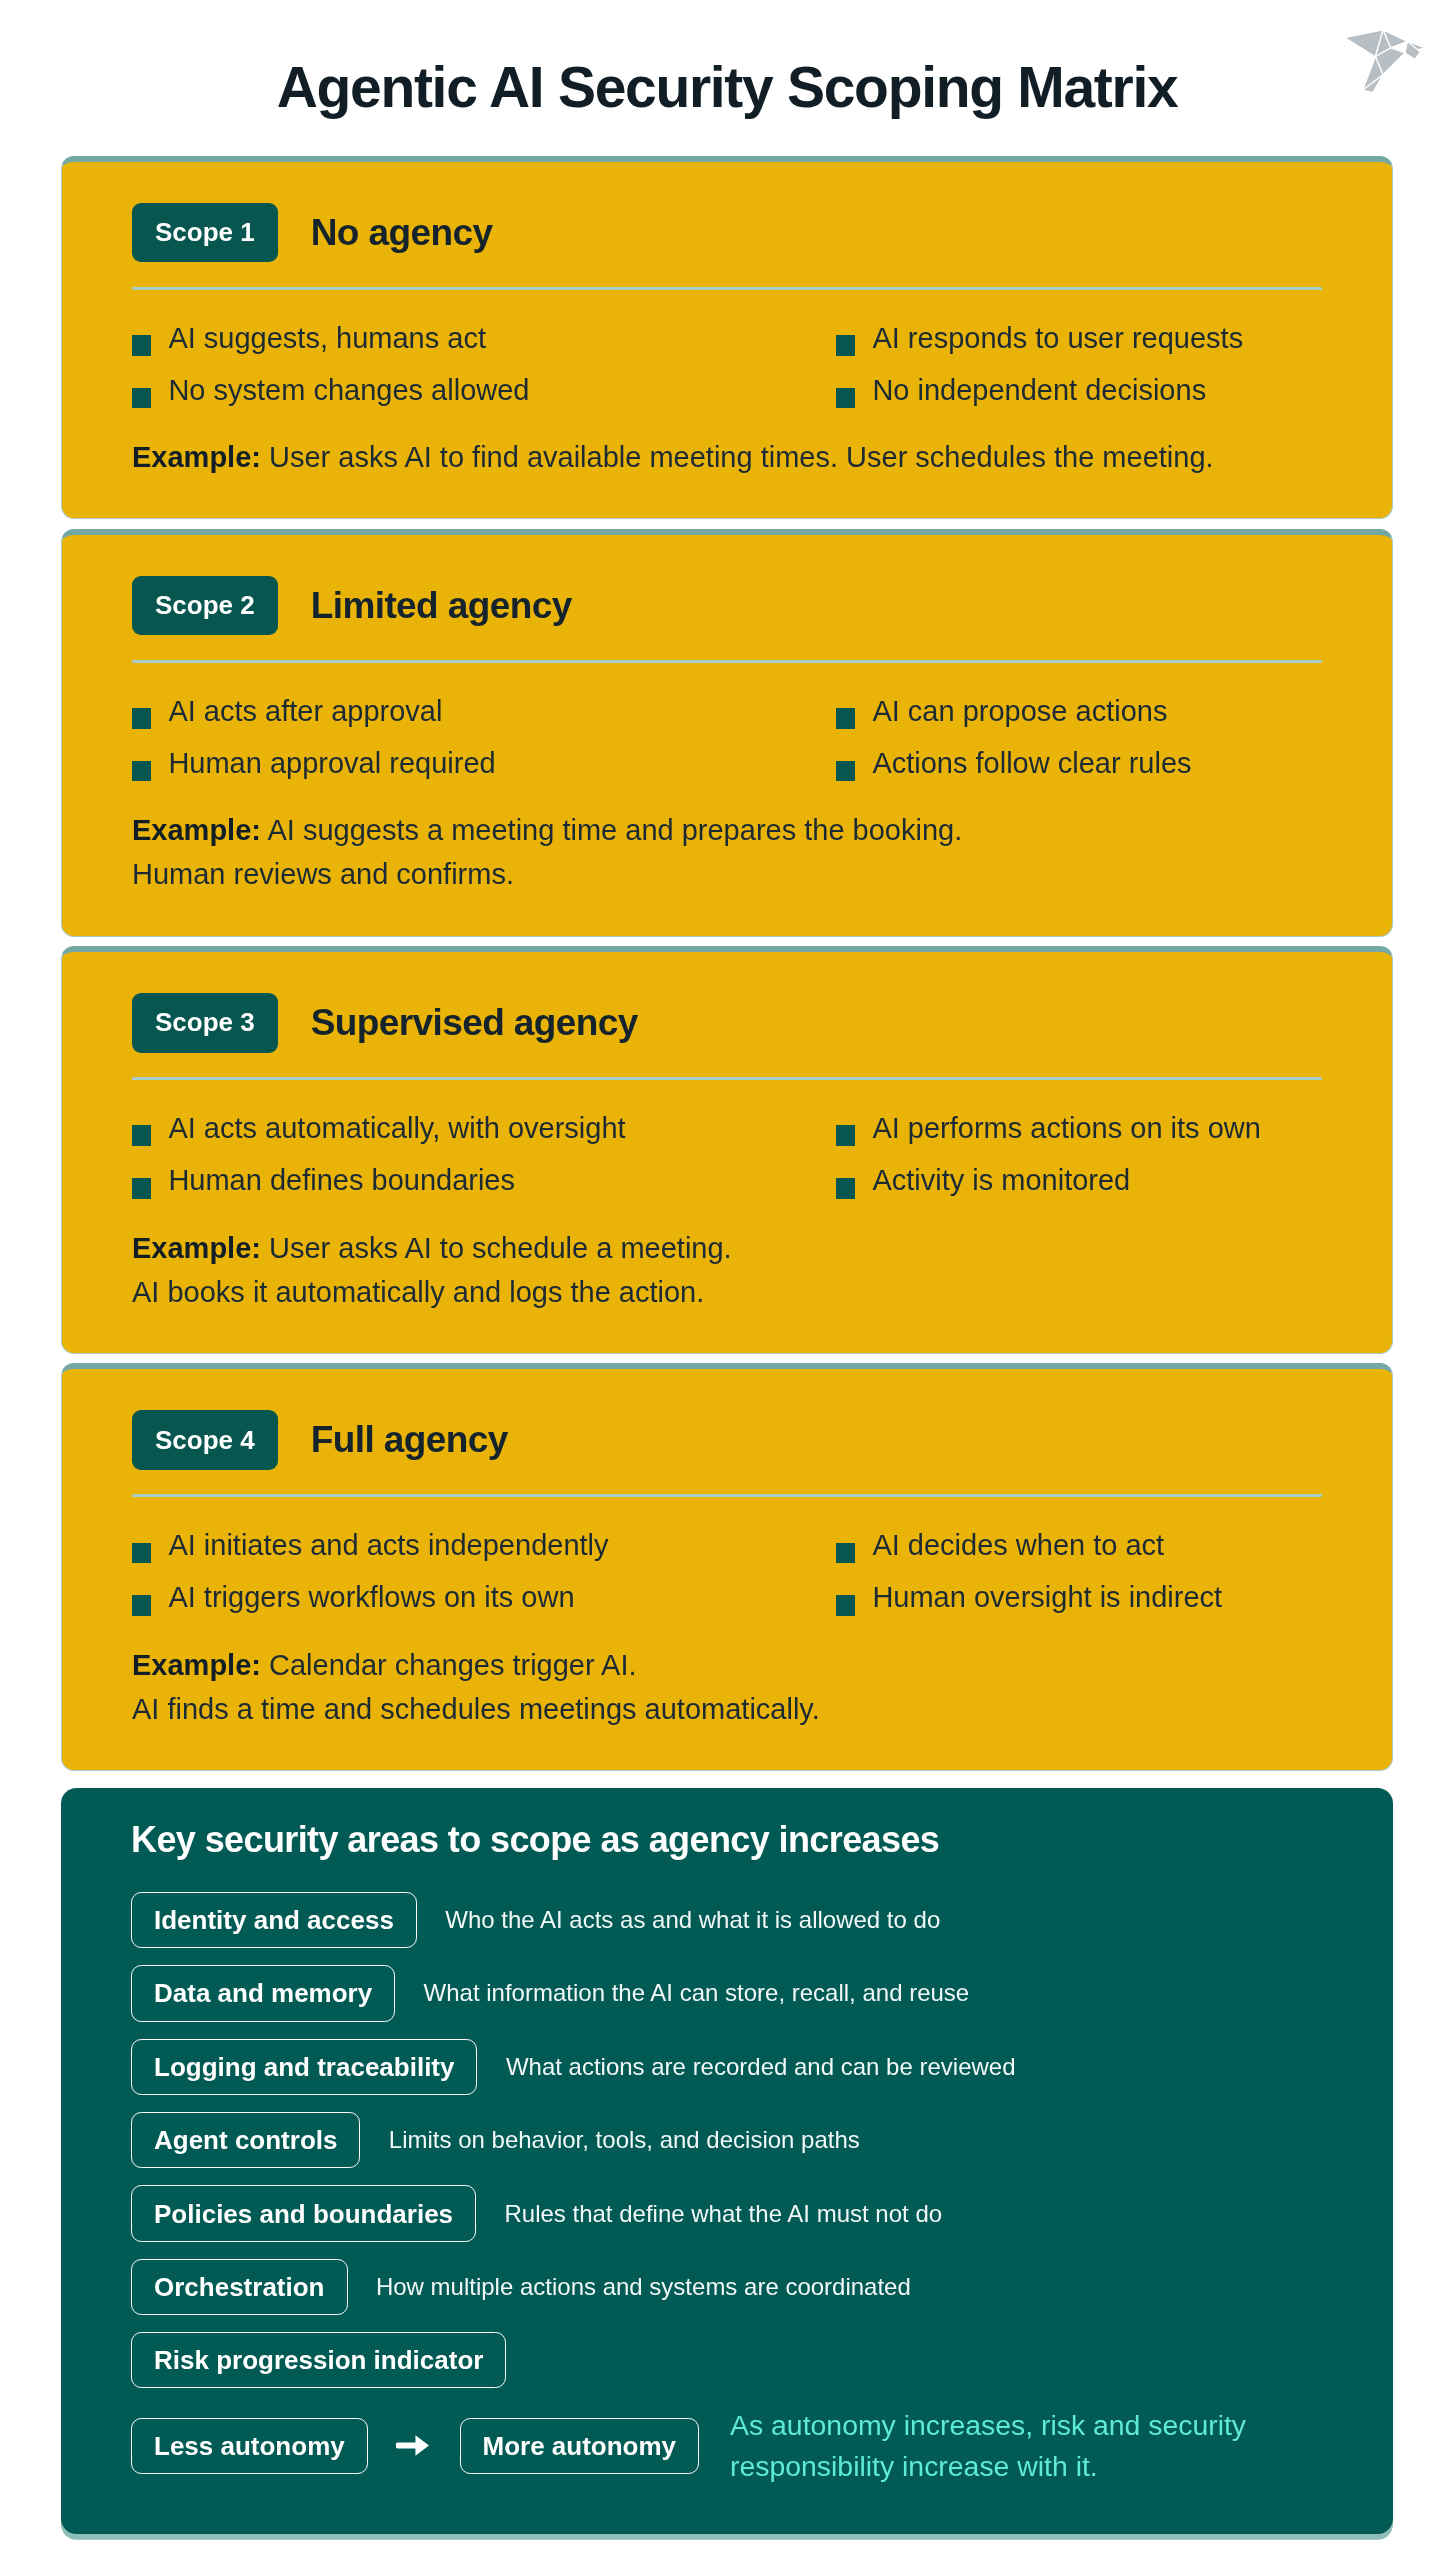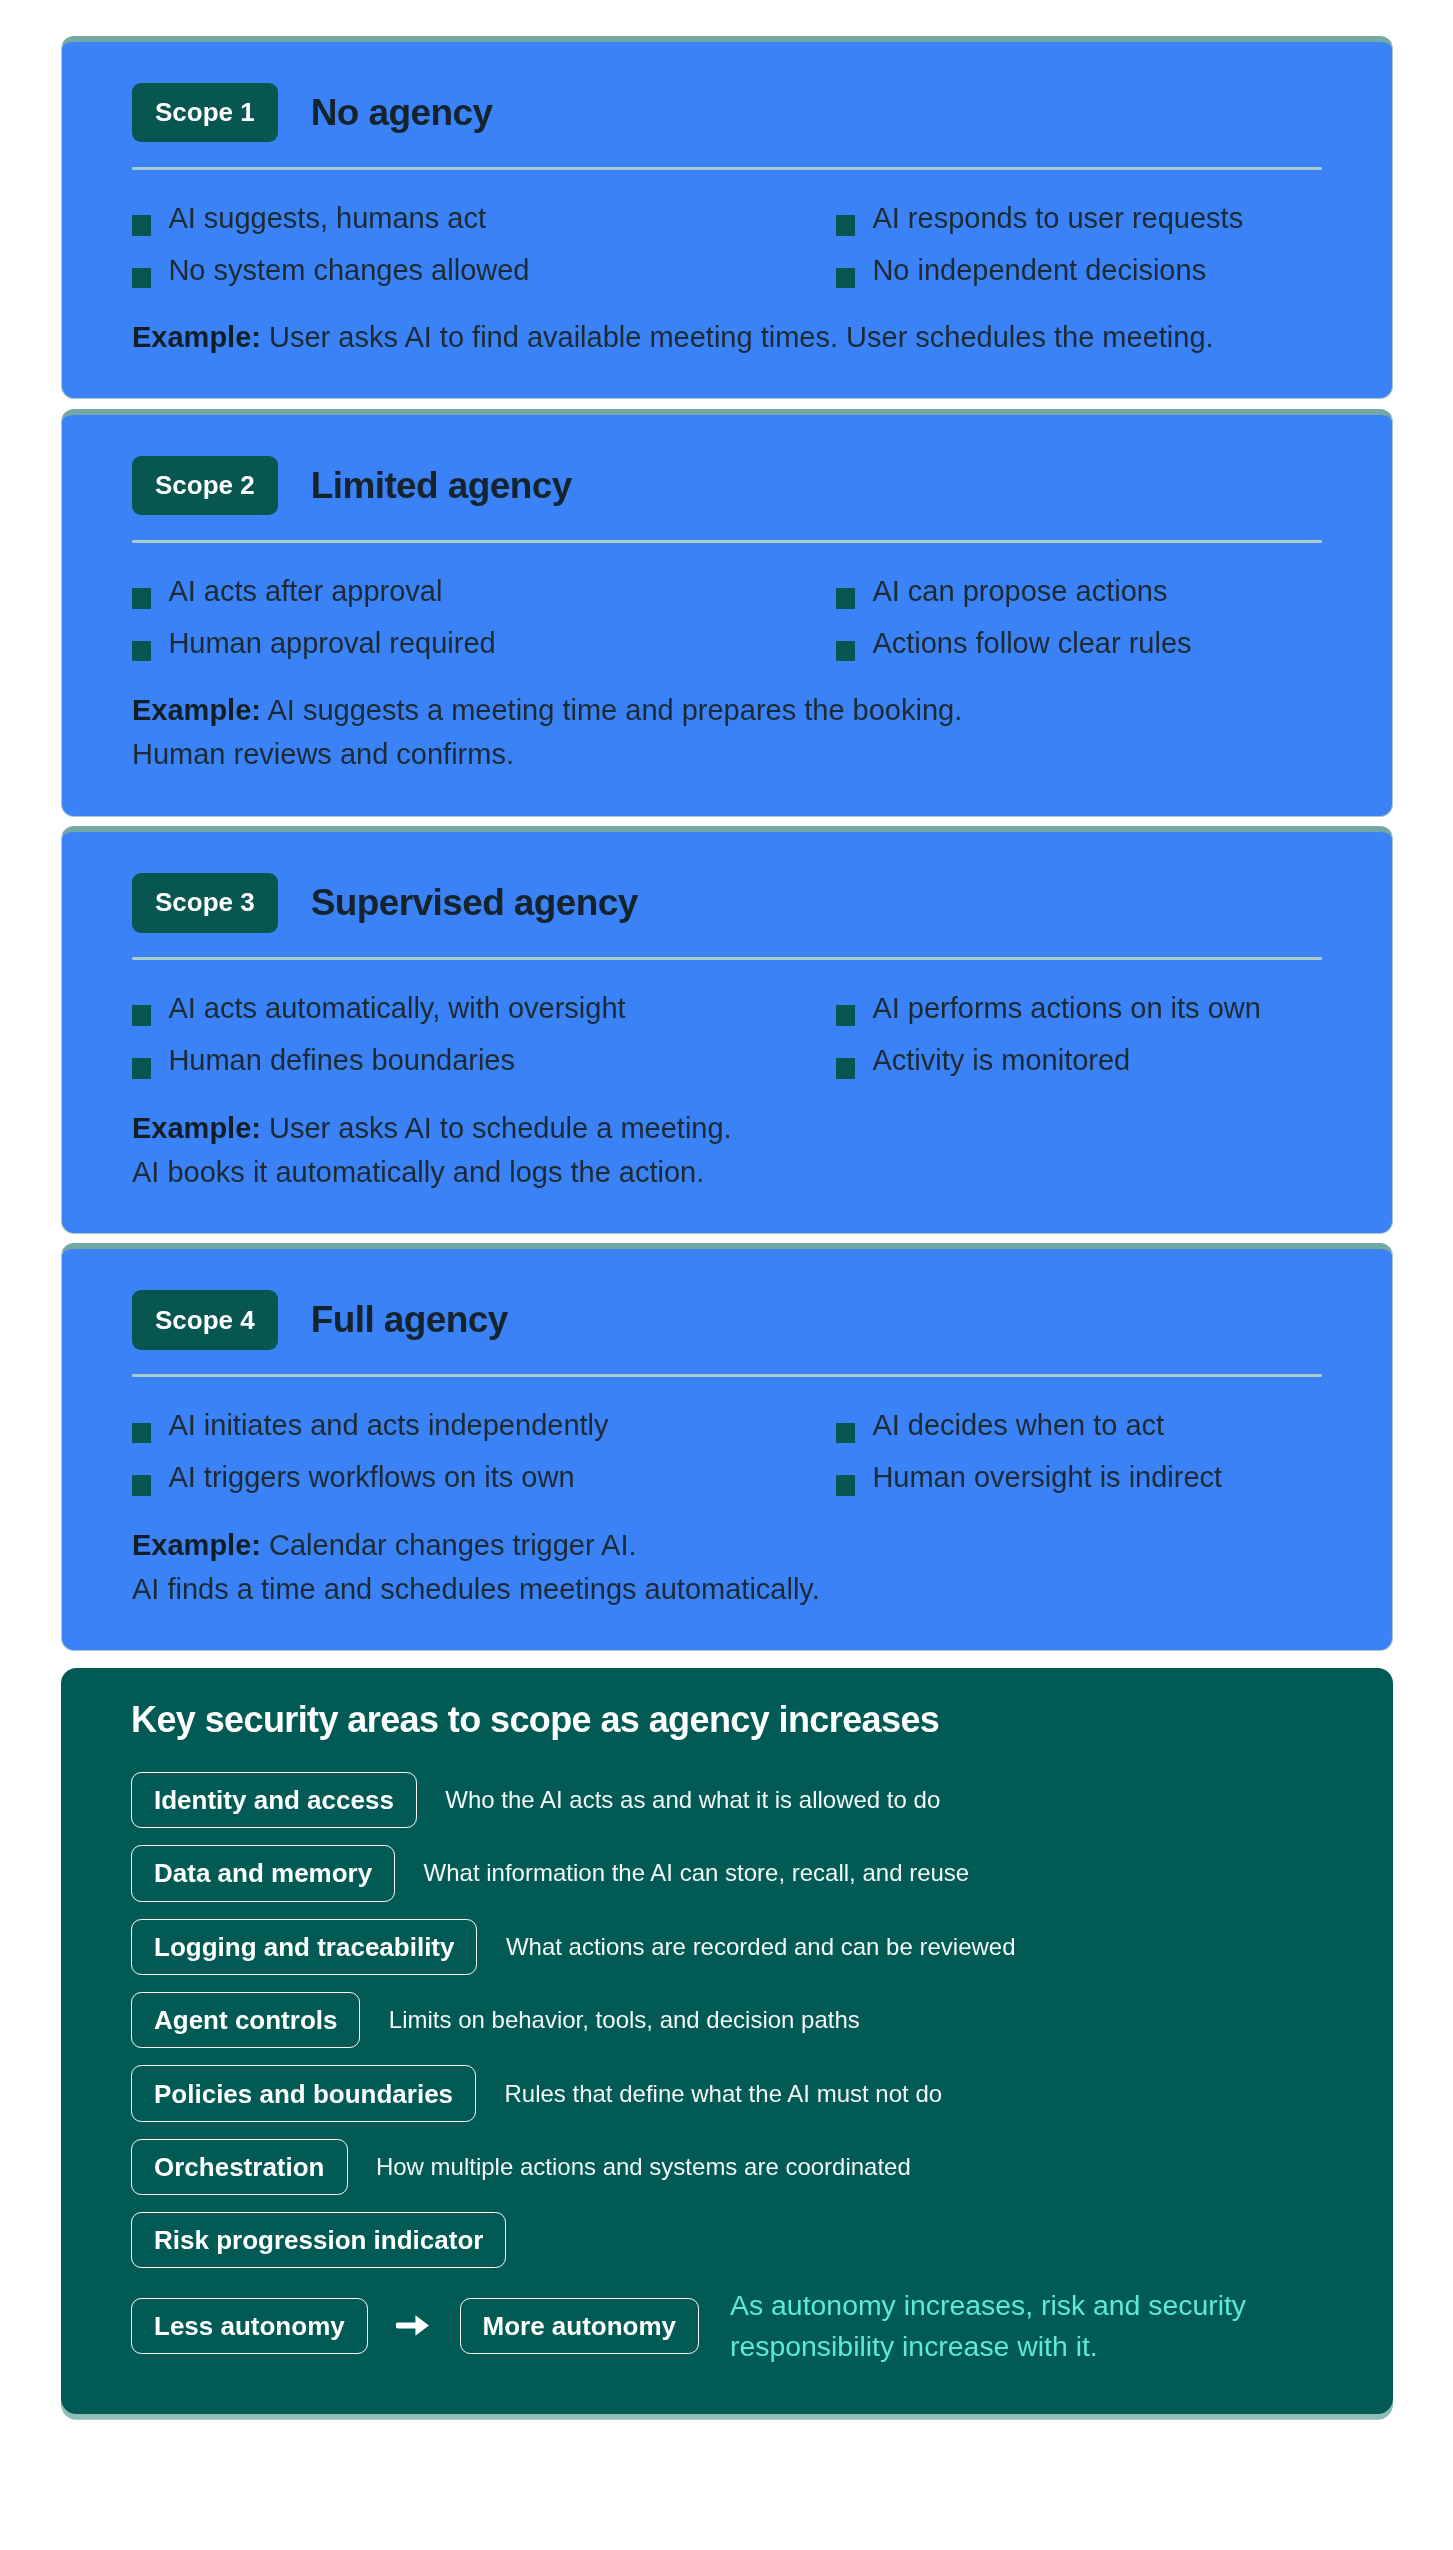--- a/index.html
+++ b/index.html
@@ -29,21 +29,21 @@
     top: 26px;
     right: 27px;
     width: 84px;
     height: 68px;
   }
 
   
   .main { margin: 36px 61px 0 61px; }
   .card {
     box-sizing: border-box;
-    background: #3b82f6;
+    background: #eab308;
     border: 1.9px solid #a6cbc8;
     border-top: 6.5px solid #74a8a4;
     border-radius: 13px;
     padding: 41px 70px 39px 70px;
     margin-bottom: 9.7px;
   }
   .card-head { display: flex; align-items: center; gap: 30px; }
   .badge {
     display: inline-block;
     background: #07564f;
@@ -114,20 +114,35 @@
   }
   .pdesc { font-size: 24px; color: #f2f8f7; }
   .arrow-wrap { display: inline-flex; align-items: center; }
   .note { font-size: 28.4px; line-height: 1.42; color: #5eead4; margin-left: 2.6px; }
 </style>
 </head>
 <body>
 
 <div class="page">
 
+  <div class="header">
+    <h1 class="page-title">Agentic AI Security Scoping Matrix</h1>
+    <svg class="logo" viewBox="0 0 130 106" xmlns="http://www.w3.org/2000/svg">
+      <g fill="#b8bfc4" stroke="#ffffff" stroke-width="2" stroke-linejoin="round">
+        <polygon points="2,18 62,6 50,48"></polygon>
+        <polygon points="62,6 50,48 74,34"></polygon>
+        <polygon points="62,6 100,24 74,34"></polygon>
+        <polygon points="100,24 128,34 96,42"></polygon>
+        <polygon points="100,24 96,42 112,52 120,40"></polygon>
+        <polygon points="50,48 74,34 96,42 62,76"></polygon>
+        <polygon points="50,48 62,76 30,100"></polygon>
+        <polygon points="62,76 30,100 46,104"></polygon>
+      </g>
+    </svg>
+  </div>
 
   <div class="main">
 
     <section class="card">
       <div class="card-head">
         <span class="badge">Scope 1</span>
         <h2 class="card-title">No agency</h2>
       </div>
       <div class="divider"></div>
       <div class="bullets">

